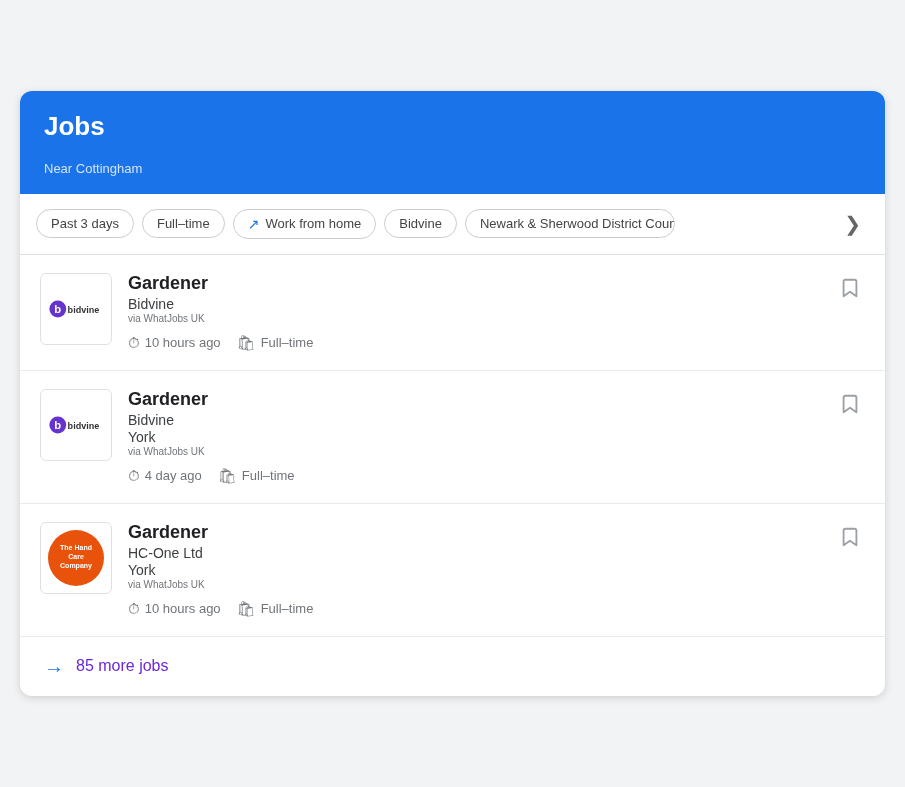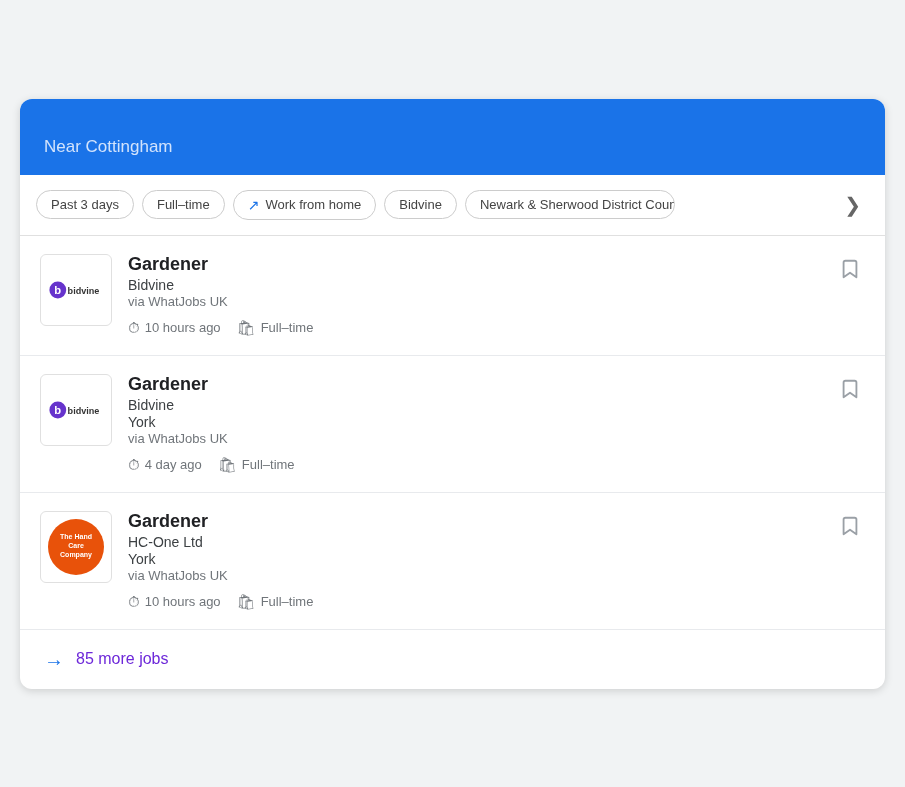--- a/index.html
+++ b/index.html
@@ -33,21 +33,21 @@
 
     .header-title {
       color: #fff;
       font-size: 26px;
       font-weight: 600;
       line-height: 1.2;
     }
 
     .header-subtitle {
       color: #d2e3fc;
-      font-size: 17px;
+      font-size: 13px;
       margin-top: 18px;
     }
 
     .filters-row {
       display: flex;
       align-items: center;
       padding: 14px 16px;
       gap: 8px;
       border-bottom: 1px solid #e0e0e0;
       overflow: hidden;
@@ -131,21 +131,21 @@
       font-weight: 500;
     }
 
     .job-location {
       font-size: 14px;
       color: #3c4043;
       margin-top: 1px;
     }
 
     .job-source {
-      font-size: 13px;
+      font-size: 10px;
       color: #70757a;
       margin-top: 1px;
     }
 
     .job-meta {
       display: flex;
       align-items: center;
       gap: 16px;
       margin-top: 10px;
     }
@@ -200,20 +200,21 @@
       width: 56px;
       height: 24px;
     }
   </style>
 </head>
 <body>
 
 <div class="card">
 
   <div class="header">
+    <div class="header-title">Jobs</div>
     <div class="header-subtitle">Near Cottingham</div>
   </div>
 
   <div class="filters-row">
     <div class="filter-chip">
       <span>Past 3 days</span>
     </div>
     <div class="filter-chip">
       <span>Full–time</span>
     </div>

